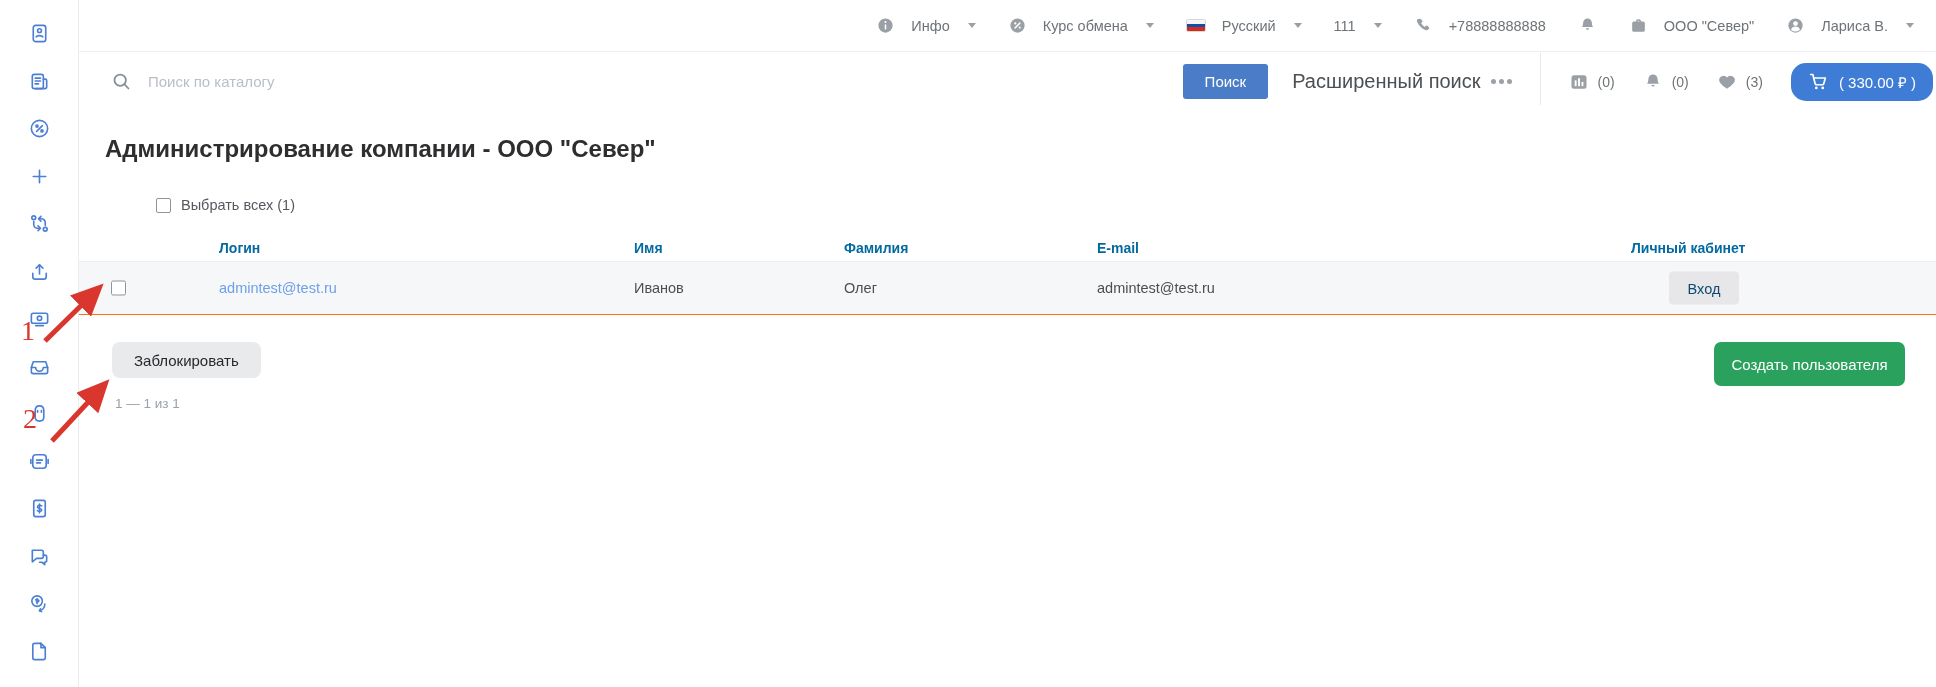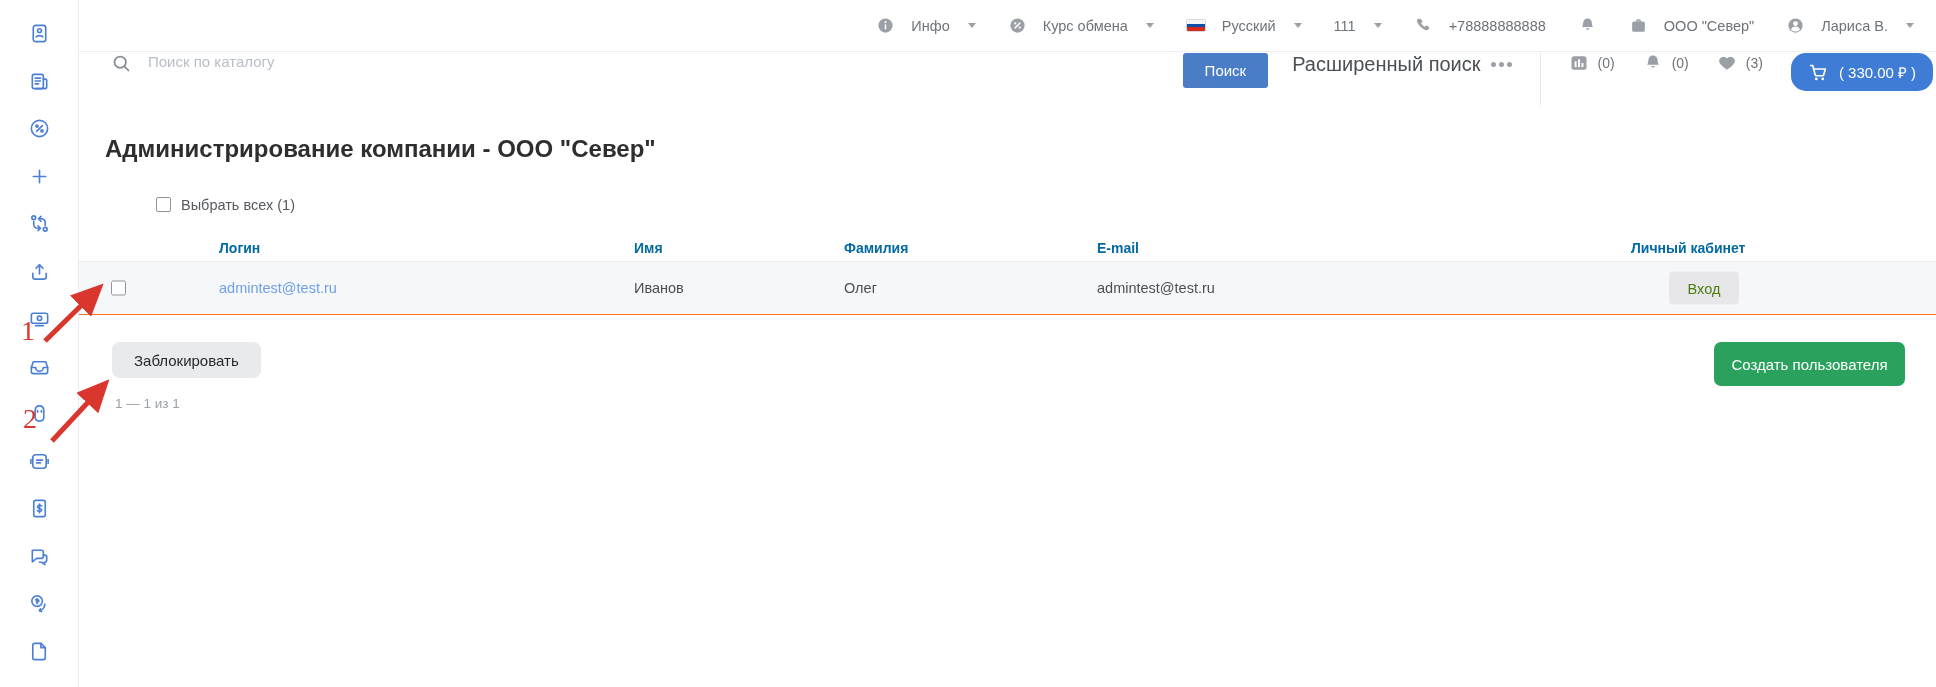--- a/index.html
+++ b/index.html
@@ -31,21 +31,21 @@
   .tb-item { display:flex; align-items:center; gap:16px; color:#6e7378; font-size:14.5px; cursor:pointer; white-space:nowrap; }
   .tb-item svg { width:19px; height:19px; }
   .caret { width:0; height:0; border-left:4.5px solid transparent; border-right:4.5px solid transparent; border-top:5px solid #9aa0a6; margin-left:2px; }
   .flag { width:20px; height:13px; border-radius:2px; overflow:hidden; border:1px solid #d8d8d8; display:flex; flex-direction:column; }
   .flag i { flex:1; display:block; }
   .flag .w{background:#f5f5f5}.flag .b{background:#0f4fa8}.flag .r{background:#d52b1e}
 
   
   .searchrow {
     position:absolute; left:79px; top:53px; right:0; height:60px;
-    display:flex; align-items:flex-start; border-bottom:3px solid #22c55e; background:#fff;
+    display:flex; align-items:center; border-bottom:3px solid #22c55e; background:#fff;
   }
   .search-icon { margin-left:32px; flex:0 0 auto; }
   .search-input {
     border:none; outline:none; flex:1; margin-left:16px; font-size:15px;
     font-family:"Liberation Sans", sans-serif; color:#333; background:transparent;
   }
   .search-input::placeholder { color:#b9bfc6; }
   .btn-search {
     background:#4a7cc7; color:#fff; border:none; border-radius:3px;
     font-size:15px; font-family:inherit; padding:9px 22px; cursor:pointer; margin-right:24px;
@@ -57,38 +57,38 @@
   .counter { display:flex; align-items:center; gap:9px; color:#6e7378; font-size:14px; cursor:pointer; margin-right:28px; white-space:nowrap; }
   .btn-cart {
     background:#3e7cd6; color:#fff; border:none; border-radius:15px; height:38px;
     display:flex; align-items:center; gap:10px; padding:0 17px; font-size:15px;
     font-family:inherit; cursor:pointer; margin-right:3px; white-space:nowrap;
   }
 
   
   .main { position:absolute; left:79px; top:105px; right:0; bottom:0; background:#fff; }
   .page-title { position:absolute; left:26px; top:30px; font-size:24px; font-weight:bold; color:#2e2e30; }
-  .select-all { position:absolute; left:33px; top:92px; display:flex; align-items:flex-start; gap:10px; font-size:14.5px; color:#55595e;padding-left:44px; }
+  .select-all { position:absolute; left:33px; top:92px; display:flex; align-items:flex-end; gap:10px; font-size:14.5px; color:#55595e;padding-left:44px; }
   .cb {
     appearance:none; -webkit-appearance:none; width:15px; height:15px;
     border:1.5px solid #8f959b; border-radius:2px; background:#fff; cursor:pointer; display:block;
   }
   .th { position:absolute; top:135px; font-size:14px; font-weight:bold; color:#0369a1; }
   .th-login{left:140px}.th-first{left:555px}.th-last{left:765px}.th-email{left:1018px}.th-account{left:1552px}
   .trow {
     position:absolute; left:0; right:0; top:156px; height:54px;
     background:#f6f7f8; border-top:1px solid #eceef1; border-bottom:1px solid #f97316;
   }
   .trow .cell { position:absolute; top:50%; transform:translateY(-50%); font-size:14.5px; color:#4b4f54; }
   .cell-cb{left:32px}.cell-login{left:140px}.cell-first{left:555px}.cell-last{left:765px}.cell-email{left:1018px}
   .login-link { color:#6fa0e8; text-decoration:none; cursor:pointer; }
   .btn-enter {
     position:absolute; left:1590px; top:50%; transform:translateY(-50%);
     width:70px; height:33px; background:#e7e7e9; border:none; border-radius:4px;
-    font-size:14.5px; font-family:inherit; color:#4d7c0f; cursor:pointer;
+    font-size:14.5px; font-family:inherit; color:#0c4a6e; cursor:pointer;
   }
   .btn-gray {
     position:absolute; top:237px; height:36px; background:#e9eaec; border:none; border-radius:8px;
     font-size:15px; font-family:inherit; color:#26292c; cursor:pointer; padding:0 22px;
   }
   .btn-block{left:33px}.btn-unblock{left:177px}
   .btn-create {
     position:absolute; top:237px; left:1635px; width:191px; height:44px;
     background:#2aa25d; color:#fff; border:none; border-radius:7px;
     font-size:15px; font-family:inherit; cursor:pointer;

